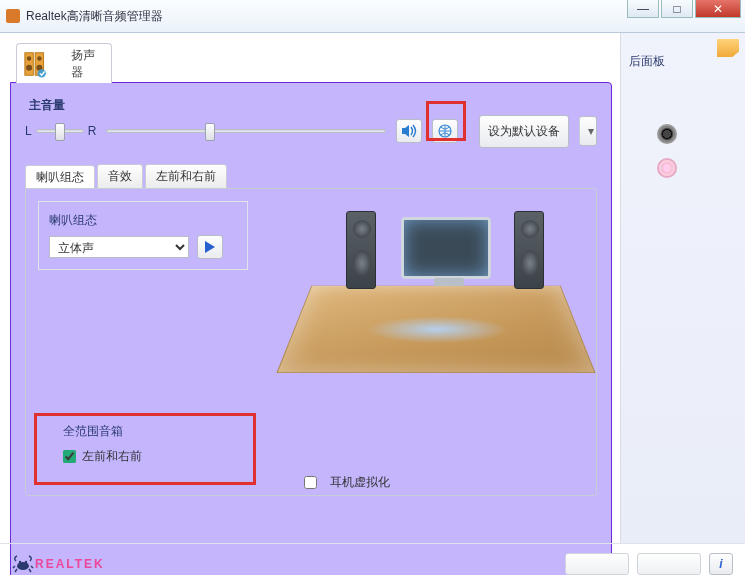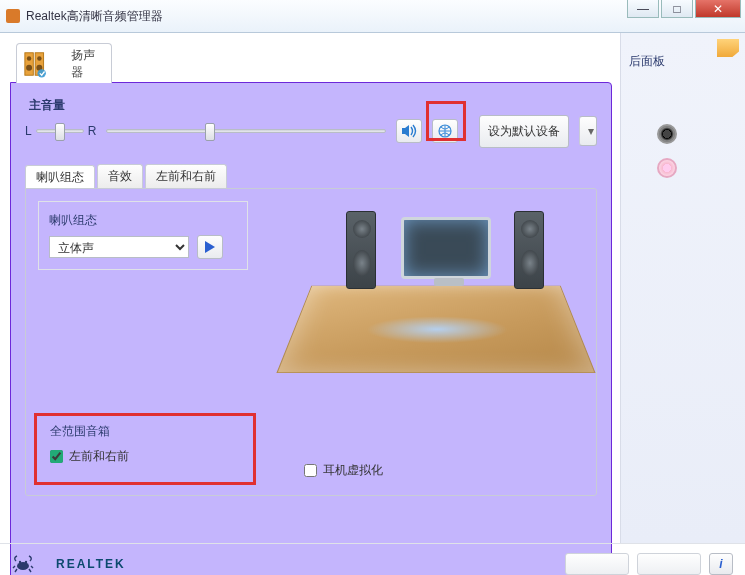--- a/index.html
+++ b/index.html
@@ -59,38 +59,38 @@
   .monitor { position:absolute; left:115px; top:18px; width:90px; height:62px; background:#3a4a57; border:3px solid #cfd6dc; border-radius:4px; box-shadow: inset 0 0 18px rgba(120,170,220,.8); }
   .monitor::after { content:""; position:absolute; left:30px; bottom:-10px; width:30px; height:8px; background:#b9bfc6; border-radius:2px; }
   .spk { position:absolute; width:30px; height:78px; background:linear-gradient(#5a6268,#3c4348); border:1px solid #2b3034; border-radius:3px; }
   .spk::before, .spk::after { content:""; position:absolute; left:6px; width:18px; border-radius:50%; background:radial-gradient(#7a838a,#2b3034); }
   .spk::before { top:8px; height:18px; }
   .spk::after { top:38px; height:26px; }
   .spk.l { left:60px; top:12px; }
   .spk.r { left:228px; top:12px; }
 
   
-  .fr-group { position:absolute; left:16px; bottom:16px; width:212px; padding:10px 8px 14px 8px; }
+  .fr-group { position:absolute; left:29px; bottom:16px; width:212px; padding:10px 8px 14px 8px; }
   .fr-title { color:#2b3a6d; margin-bottom:8px; }
   .cb { display:flex; align-items:center; gap:6px; color:#333; }
   .cb input { accent-color:#2a7; }
 
-  .hp-virt { position:absolute; left:278px; bottom:16px; display:flex; align-items:center; gap:6px; color:#333; }
+  .hp-virt { position:absolute; left:278px; bottom:4px; display:flex; align-items:center; gap:13px; color:#333; }
 
   
   .side-fold { position:absolute; right:6px; top:6px; width:22px; height:18px; background:linear-gradient(#ffd37a,#f0a93a); clip-path: polygon(0 0,100% 0,100% 70%,70% 100%,0 100%); }
   .side-title { color:#2b3a6d; font-weight:bold; margin-top:18px; }
   .side-sub { color:#2b3a6d; margin-top:12px; }
   .jack { width:20px; height:20px; border-radius:50%; margin-top:14px; margin-left:28px; }
   .jack.black { background:radial-gradient(#444 35%,#000 38%,#888 60%,#555 100%); border:2px solid #999; }
   .jack.pink { background:radial-gradient(#fce 35%,#f8b8d0 38%,#fbd6e4 70%,#f4b2cc 100%); border:2px solid #e6a8c2; }
 
   
   .bottom { height:40px; display:flex; align-items:center; padding:0 12px; border-top:1px solid #dfe2e8; gap:8px; position:relative; }
-  .rt-logo { display:flex; align-items:center; gap:22px; color:#0c4a6e; font-weight:bold; letter-spacing:2px; font-size:14px;justify-content:center; }
+  .rt-logo { display:flex; align-items:center; gap:1px; color:#ec4899; font-weight:bold; letter-spacing:2px; font-size:14px;justify-content:center; }
   .rt-crab { width:22px; height:18px; }
   .bottom-spacer { flex:1; }
   .bottom-btn { width:64px; height:22px; border:1px solid #cfd3da; background:linear-gradient(#fefefe,#eef0f3); border-radius:3px; }
   .info-btn { width:24px; height:22px; border:1px solid #b8bdc6; border-radius:3px; background:linear-gradient(#fefefe,#e9ebef); display:flex; align-items:center; justify-content:center; color:#2a5fd0; font-weight:bold; font-style:italic; }
 </style>
 </head>
 <body>
 
 <div class="titlebar">
   <div class="ticon"></div>

